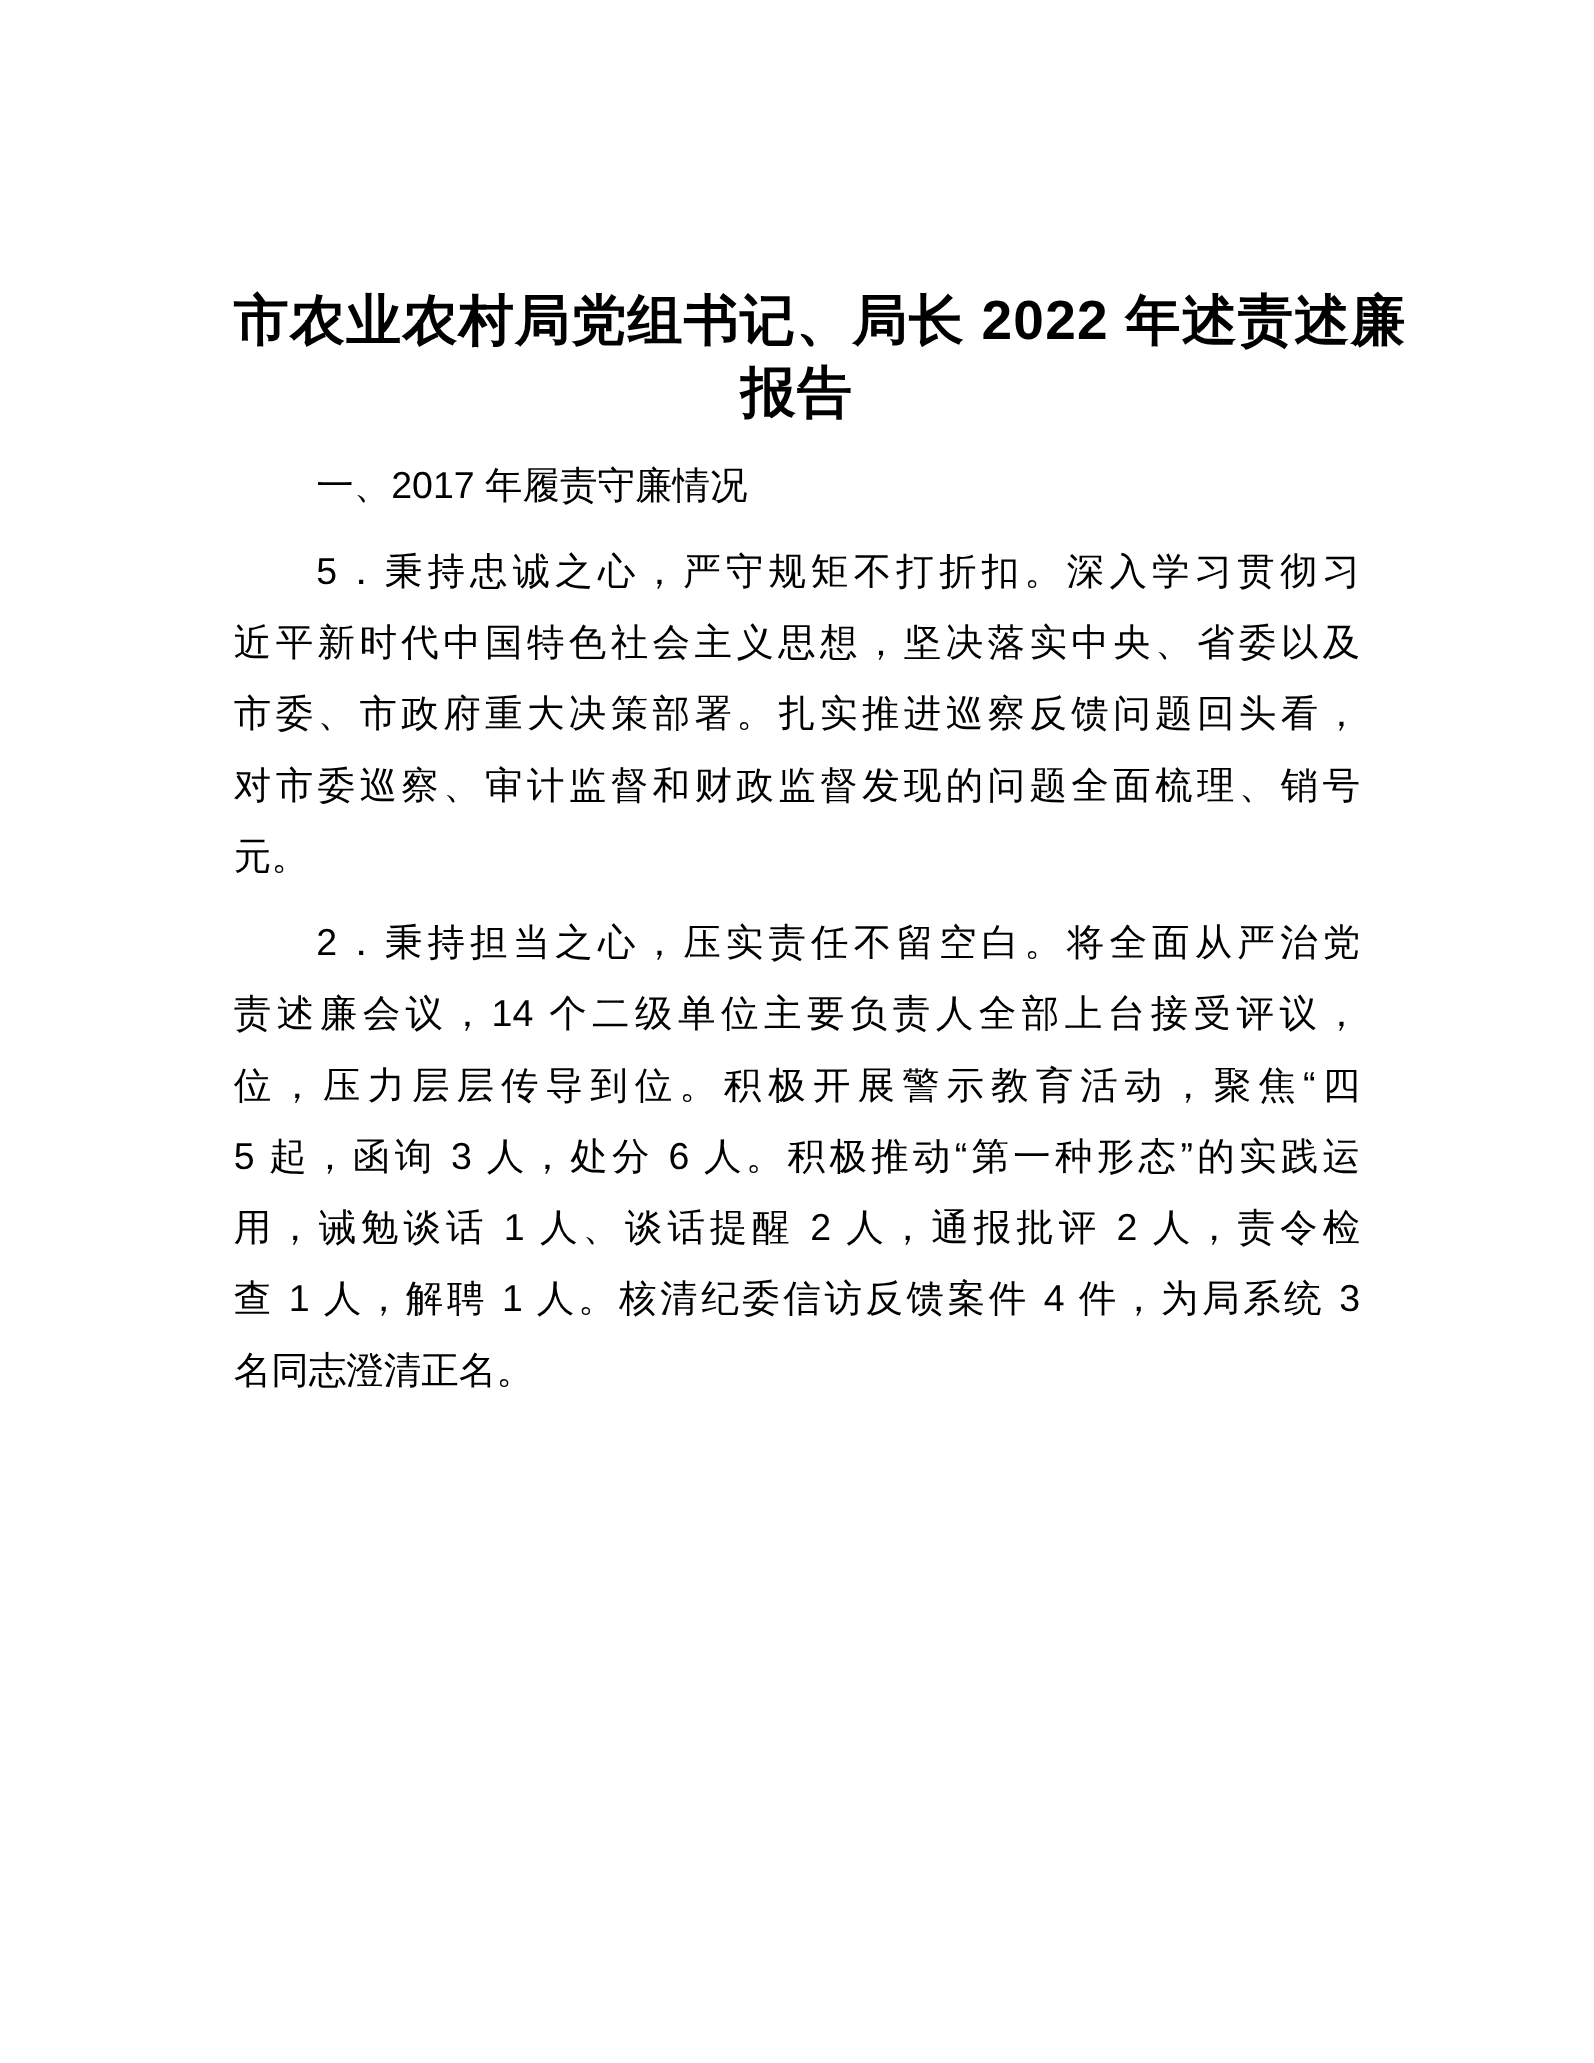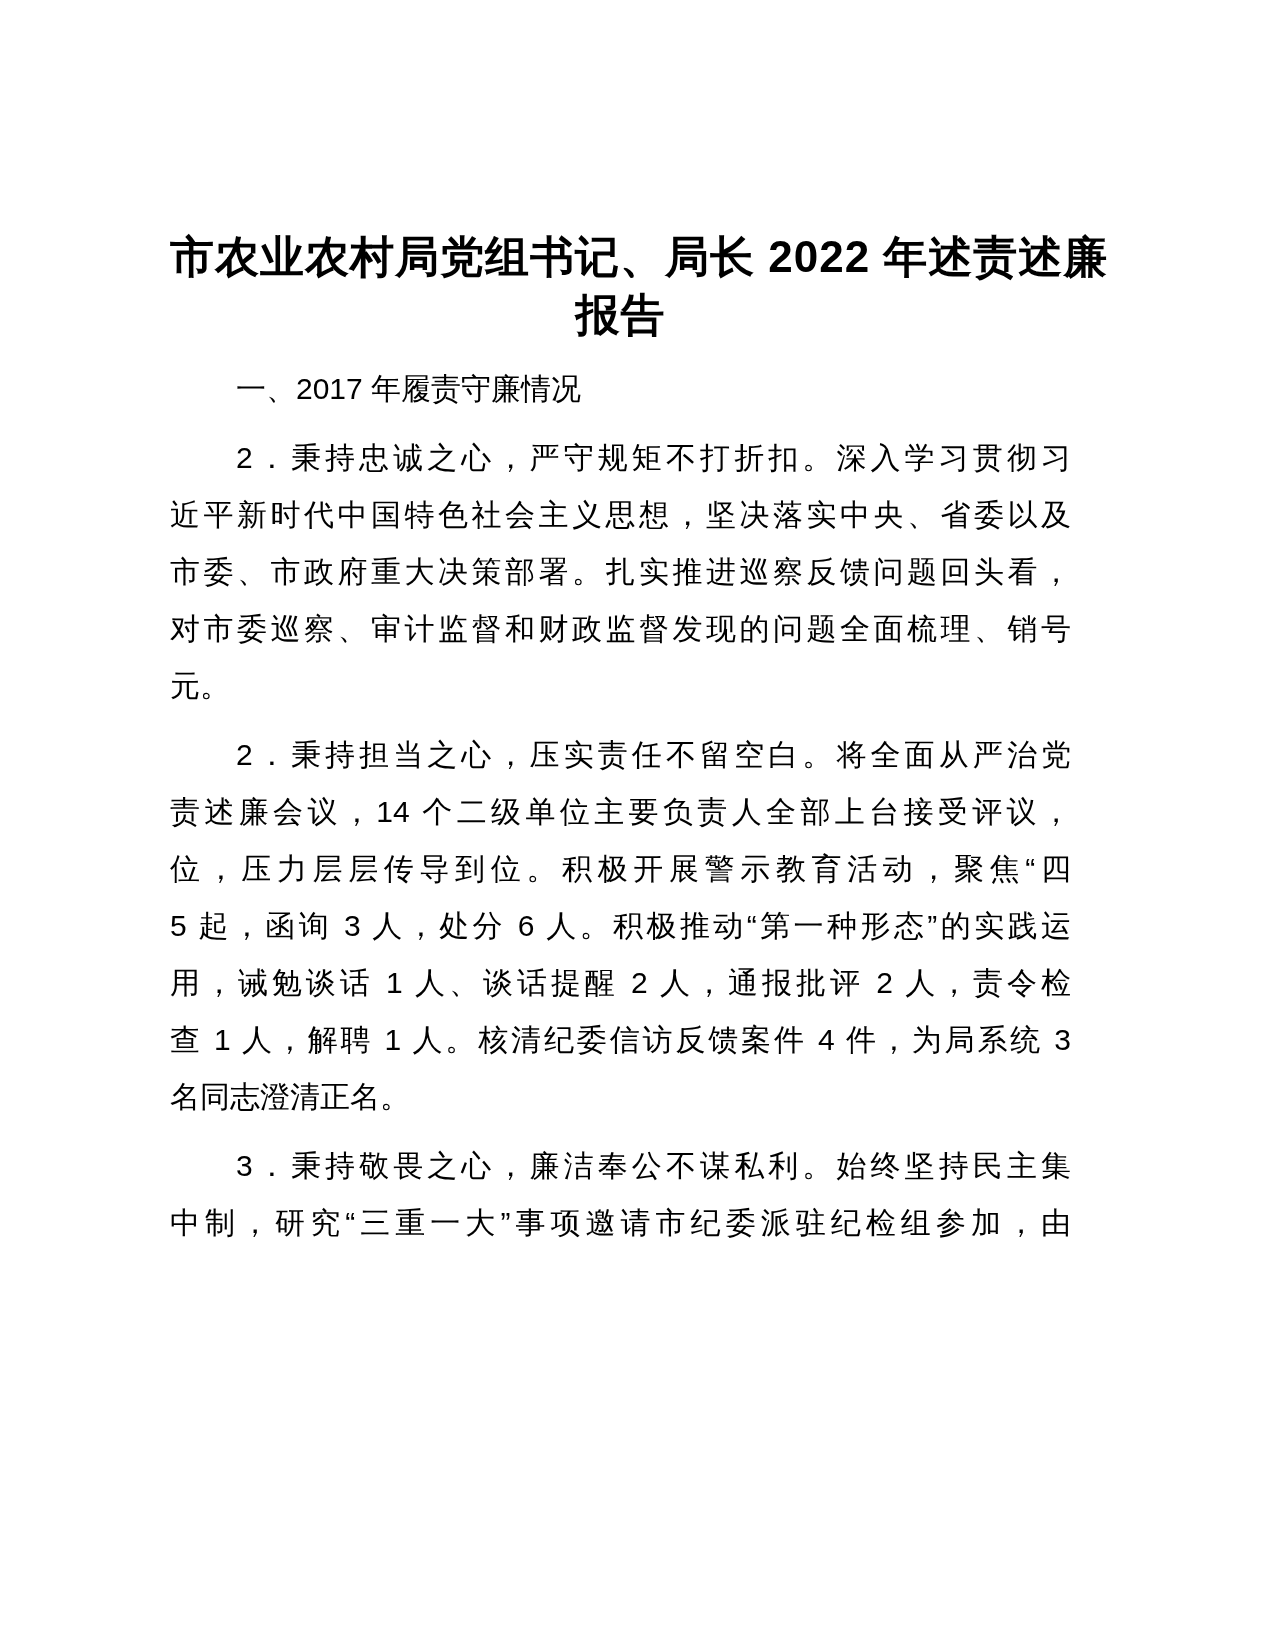--- a/index.html
+++ b/index.html
@@ -11,21 +11,21 @@
     position: relative;
     width: 1275px;
     height: 1650px;
     background: #ffffff;
     color: #000000;
     font-family: "Liberation Sans", "DejaVu Sans", sans-serif;
     overflow: hidden;
   }
   .content {
     position: absolute;
-    left: 170px;
+    left: 187px;
     top: 228px;
     width: 901px;
   }
   .title {
     margin: 0;
     font-size: 44px;
     font-weight: 700;
     line-height: 58px;
     text-align: center;
     letter-spacing: 1px;
@@ -64,35 +64,31 @@
 
     <h1 class="title">
       <div class="title-line">市农业农村局党组书记、局长 2022 年述责述廉</div>
       <div class="title-line">报告</div>
     </h1>
 
     <div class="section-heading">一、2017 年履责守廉情况</div>
 
     <div id="paragraphs">
         <div class="paragraph">
-          <div class="line first-line">2．秉持忠诚之心，严守规矩不打折扣。深入学习贯彻习</div>
+          <div class="line first-line">5．秉持忠诚之心，严守规矩不打折扣。深入学习贯彻习</div>
           <div class="line">近平新时代中国特色社会主义思想，坚决落实中央、省委以及</div>
           <div class="line">市委、市政府重大决策部署。扎实推进巡察反馈问题回头看，</div>
           <div class="line">对市委巡察、审计监督和财政监督发现的问题全面梳理、销号</div>
           <div class="line para-end">元。</div>
         </div>
         <div class="paragraph">
           <div class="line first-line">2．秉持担当之心，压实责任不留空白。将全面从严治党</div>
           <div class="line">责述廉会议，14 个二级单位主要负责人全部上台接受评议，</div>
           <div class="line">位，压力层层传导到位。积极开展警示教育活动，聚焦“四</div>
           <div class="line">5 起，函询 3 人，处分 6 人。积极推动“第一种形态”的实践运</div>
           <div class="line">用，诫勉谈话 1 人、谈话提醒 2 人，通报批评 2 人，责令检</div>
           <div class="line">查 1 人，解聘 1 人。核清纪委信访反馈案件 4 件，为局系统 3</div>
           <div class="line para-end">名同志澄清正名。</div>
         </div>
-        <div class="paragraph">
-          <div class="line first-line">3．秉持敬畏之心，廉洁奉公不谋私利。始终坚持民主集</div>
-          <div class="line">中制，研究“三重一大”事项邀请市纪委派驻纪检组参加，由</div>
-        </div>
       </div>
 
   </div>
 </div>
 
 </body></html>

